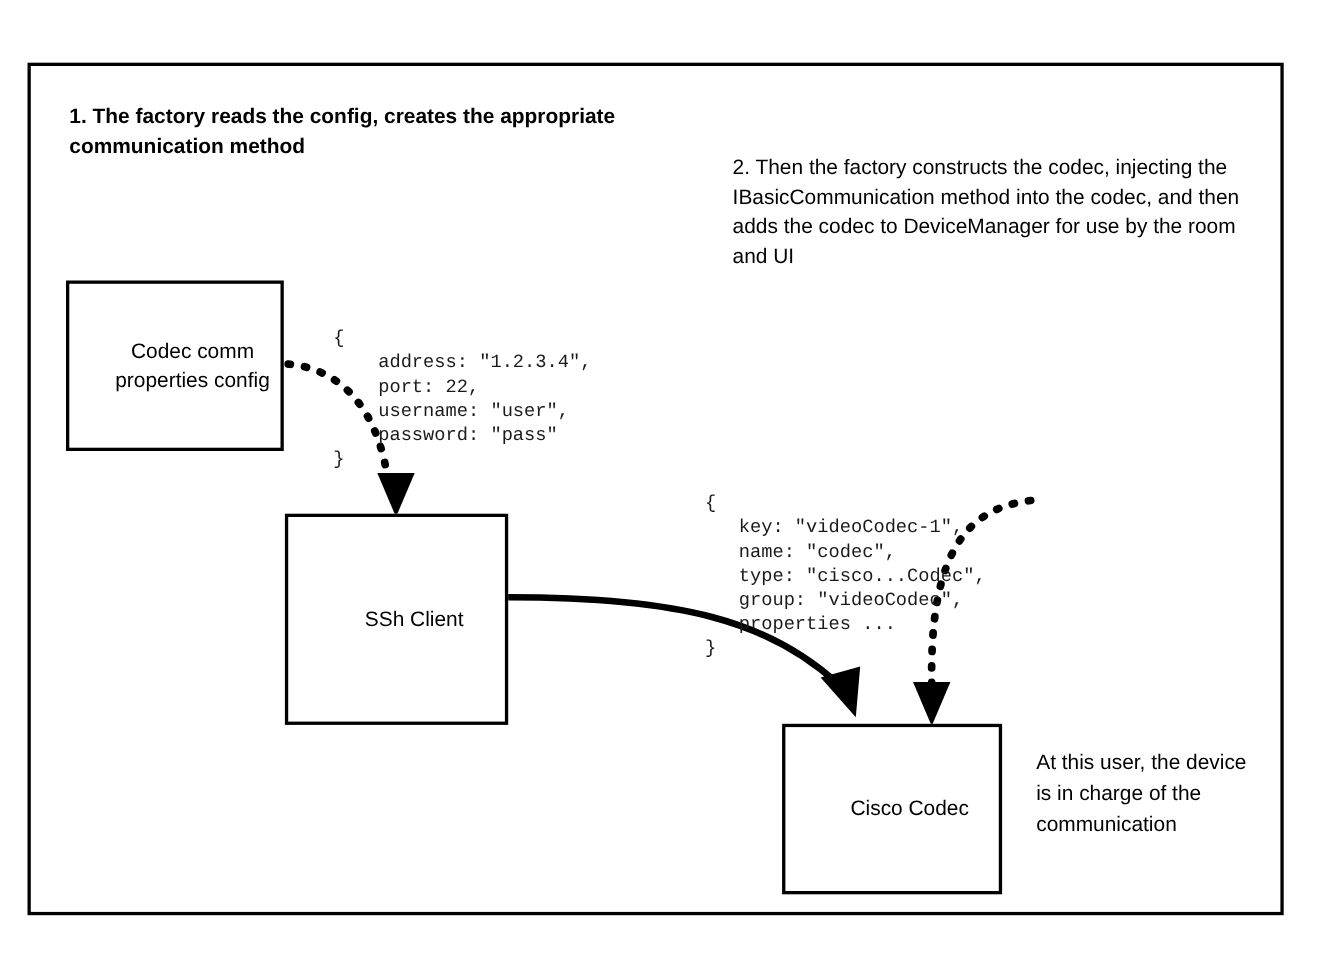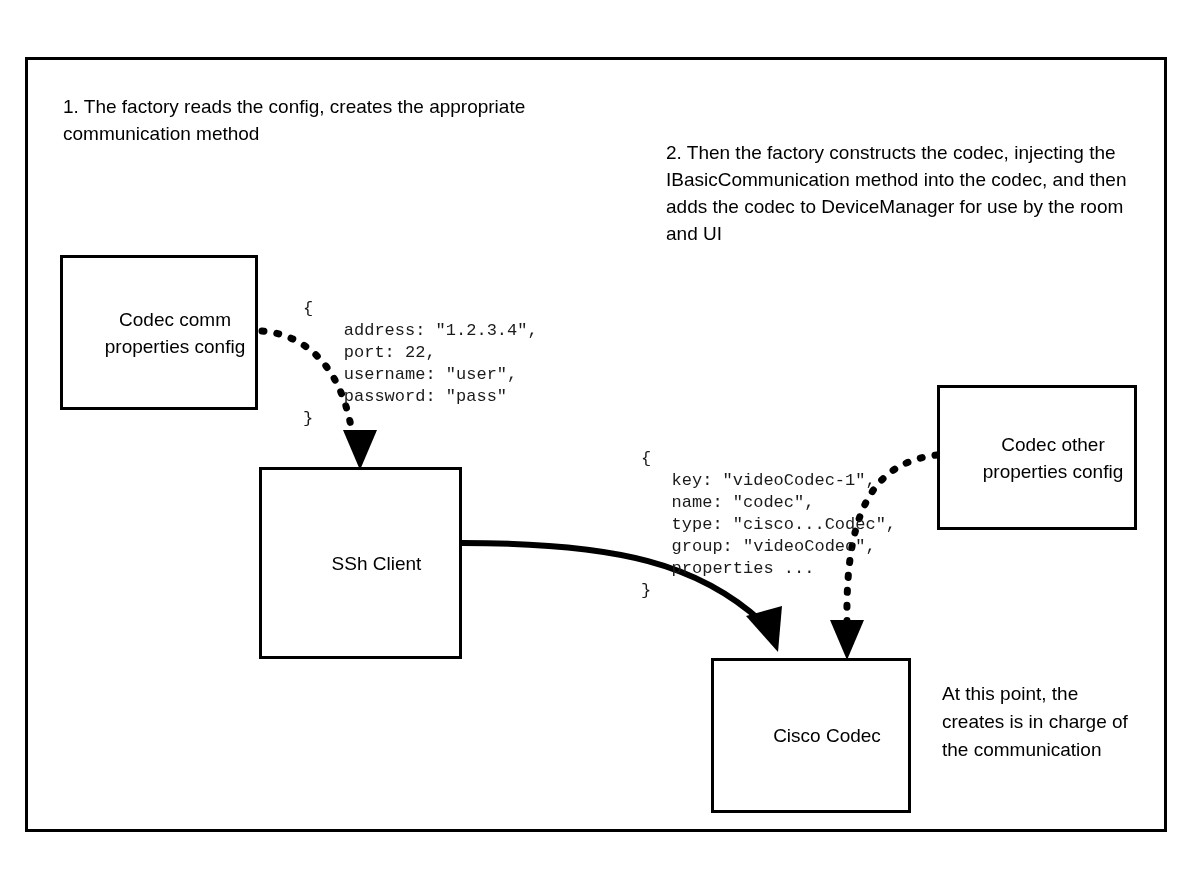--- a/index.html
+++ b/index.html
@@ -26,21 +26,21 @@
     border: 3px solid #000000;
     box-sizing: border-box;
   }
   .note {
     position: absolute;
     font-size: 19px;
     line-height: 27px;
     color: #000000;
     white-space: pre-line;
   }
-  #note-1 { left: 63px; top: 93px; width: 520px; }
+  #note-1 { left: 63px; top: 93px; width: 520px; font-weight: bold; }
   #note-2 { left: 666px; top: 93px; width: 470px; margin-top: 46px; }
   #note-3 {
     left: 942px; top: 680px; width: 200px;
     font-size: 19px; line-height: 28px;
   }
 
   .box {
     position: absolute;
     border: 3px solid #000000;
     box-sizing: border-box;
@@ -97,25 +97,24 @@
 
     <path d="M462,543 C620,543 700,565 762,622" fill="none" stroke="#000000" stroke-width="6" stroke-linecap="round"></path>
     <polygon points="746,616 782,606 778,652" fill="#000000"></polygon>
 
     <path d="M937,455 C880,462 845,500 847,622" fill="none" stroke="#000000" stroke-width="7" stroke-linecap="round" stroke-dasharray="2 13"></path>
     <polygon points="830,620 864,620 847,660" fill="#000000"></polygon>
   </svg>
 
   <div class="note" id="note-1">1. The factory reads the config, creates the appropriate communication method</div>
   <div class="note" id="note-2">2. Then the factory constructs the codec, injecting the IBasicCommunication method into the codec, and then adds the codec to DeviceManager for use by the room and UI</div>
-  <div class="note" id="note-3">At this point, the creates is in charge of the communication</div>
+  <div class="note" id="note-3">At this user, the device is in charge of the communication</div>
 
   <div class="box" id="box-comm-config">Codec comm properties config</div>
   <div class="box" id="box-ssh">SSh Client</div>
-  <div class="box" id="box-other-cfg">Codec other properties config</div>
   <div class="box" id="box-cisco">Cisco Codec</div>
 
   <div class="code" id="code-1">{
     address: "1.2.3.4",
     port: 22,
     username: "user",
     password: "pass"
 }</div>
   <div class="code" id="code-2">{
    key: "videoCodec-1",

